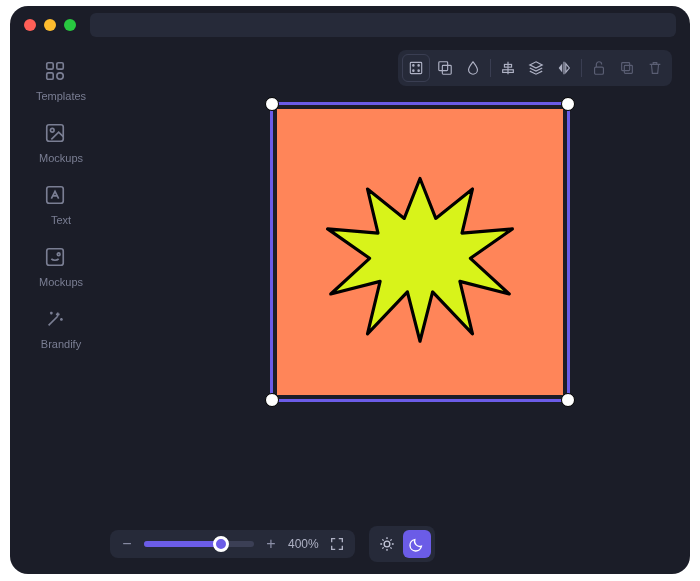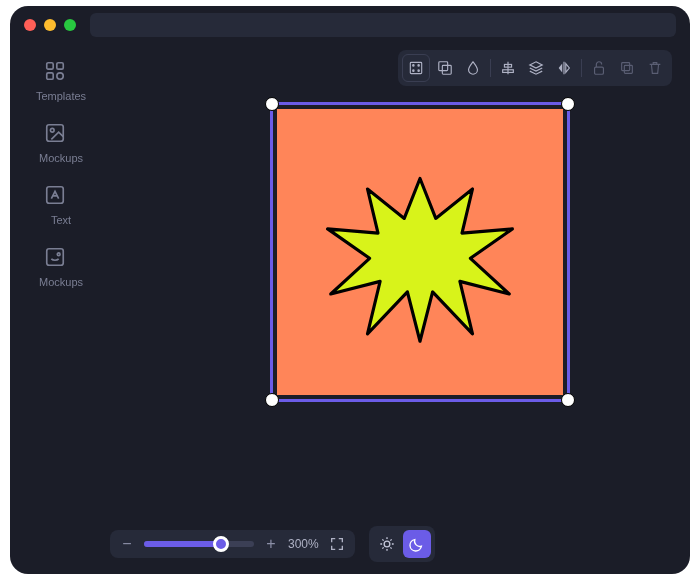--- a/index.html
+++ b/index.html
@@ -252,20 +252,29 @@
         <div class="ic">
           <svg width="22" height="22" viewBox="0 0 24 24" fill="none" stroke-width="1.8">
             <rect x="3" y="3" width="18" height="18" rx="2.5"></rect>
             <path d="M8 14c2 2 6 2 8 0"></path>
             <circle cx="16" cy="9" r="1.5"></circle>
           </svg>
         </div>
         <span class="lbl">Mockups</span>
       </div>
 
+      <div class="sb-item">
+        <div class="ic">
+          <svg width="22" height="22" viewBox="0 0 24 24" fill="none" stroke-width="1.8">
+            <path d="M5 19L15 9"></path>
+            <path d="M15 5v4M13 7h4M19 11v3M17.5 12.5h3M8 4v3M6.5 5.5h3"></path>
+          </svg>
+        </div>
+        <span class="lbl">Brandify</span>
+      </div>
 
     </div>
 
     <div class="editor">
 
       <div class="toolbar">
         <div class="tool-group">
           <div class="ticon square-border">
             <svg width="14" height="14" viewBox="0 0 16 16" stroke-width="1.3">
                 <rect x="1.5" y="1.5" width="13" height="13" rx="1"></rect>
@@ -367,21 +376,21 @@
   </div>
 
   <div class="bottombar">
     <div class="zoom-ctrl">
       <div class="minus">−</div>
       <div class="slider">
         <div class="fill"></div>
         <div class="knob"></div>
       </div>
       <div class="plus">+</div>
-      <div class="zoom-pct">300%</div>
+      <div class="zoom-pct">400%</div>
       <div class="fit-ic">
         <svg width="16" height="16" viewBox="0 0 18 18" fill="none" stroke="#aeb1c4" stroke-width="1.5">
           <path d="M3 7V3h4M15 7V3h-4M3 11v4h4M15 11v4h-4"></path>
         </svg>
       </div>
     </div>
 
     <div class="theme-ctrl">
       <div class="tbtn">
         <svg width="16" height="16" viewBox="0 0 18 18" stroke-width="1.5">

